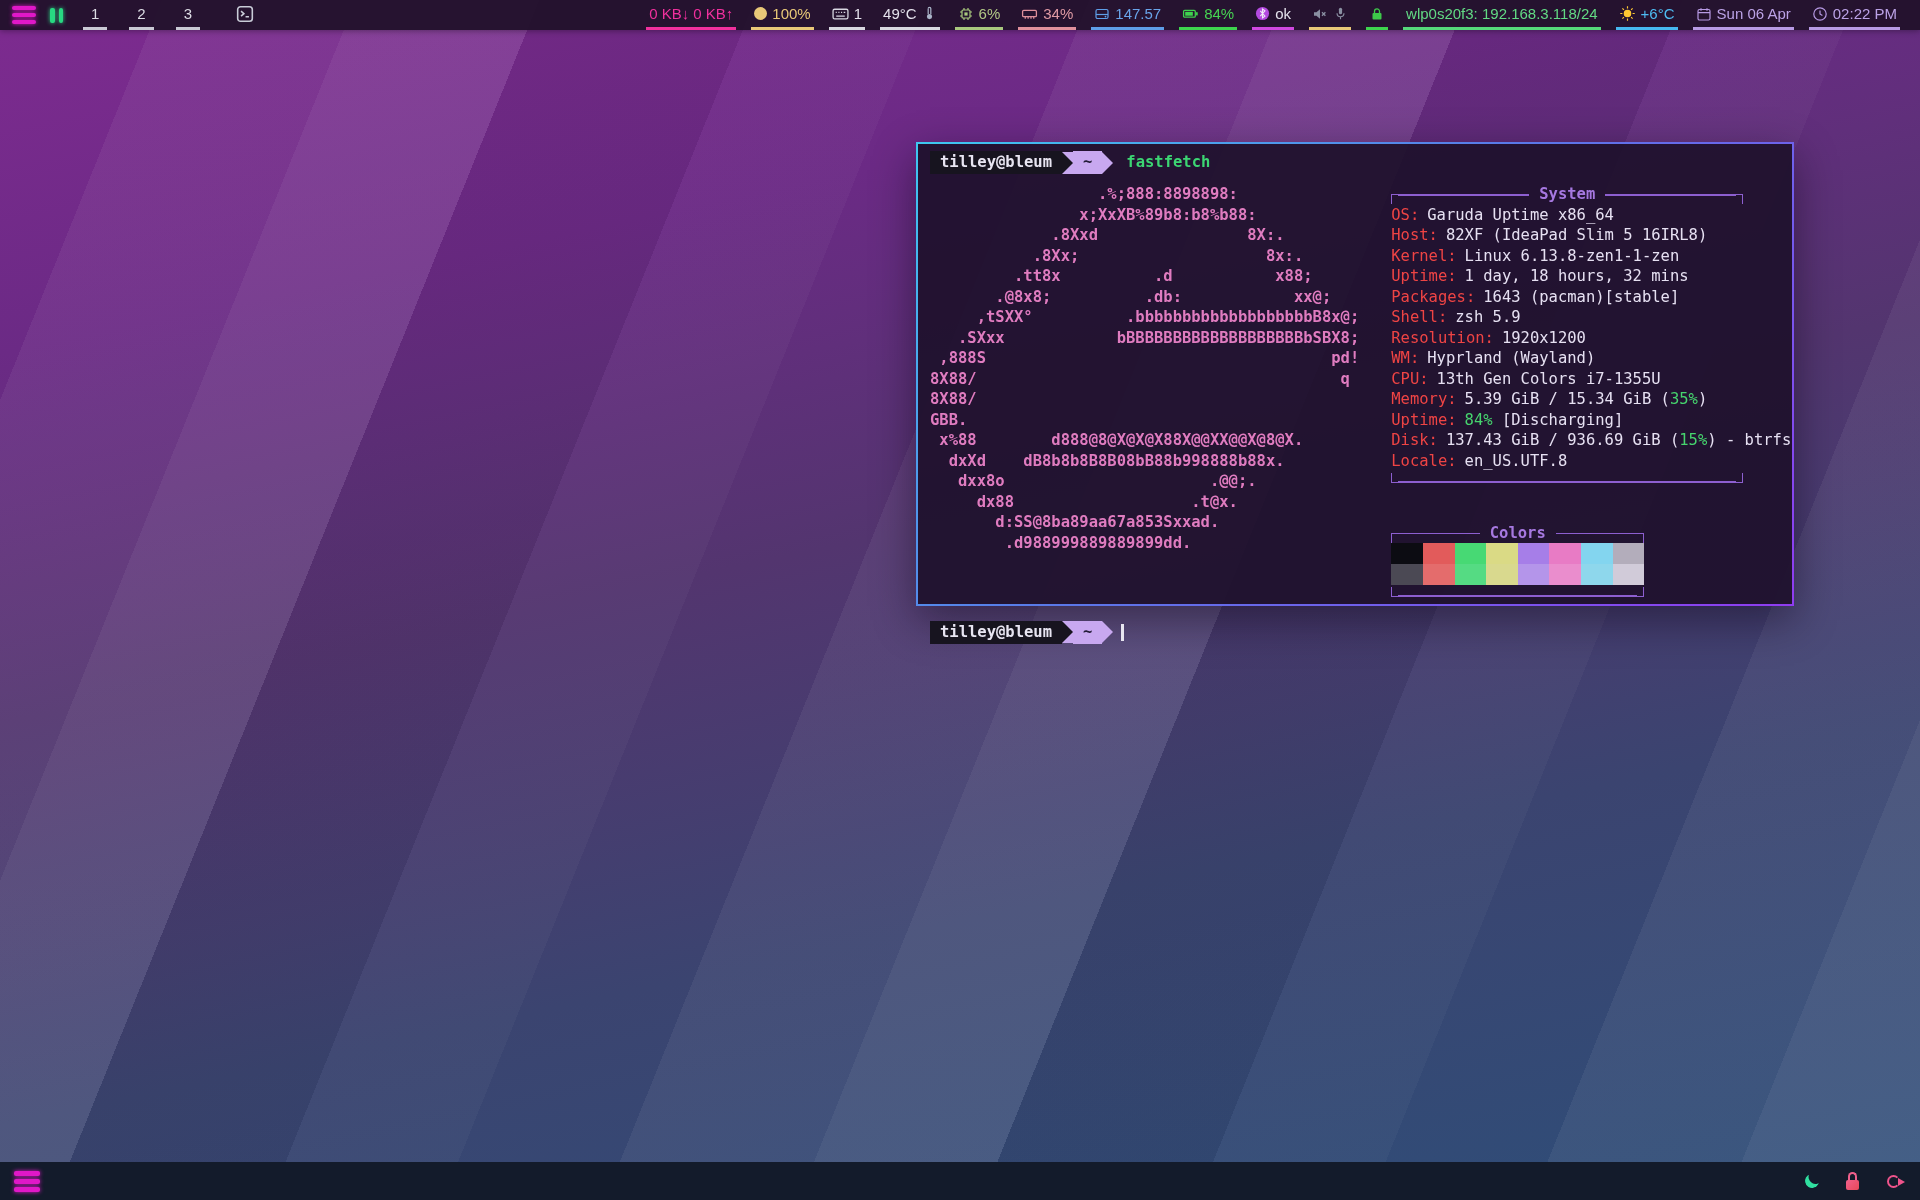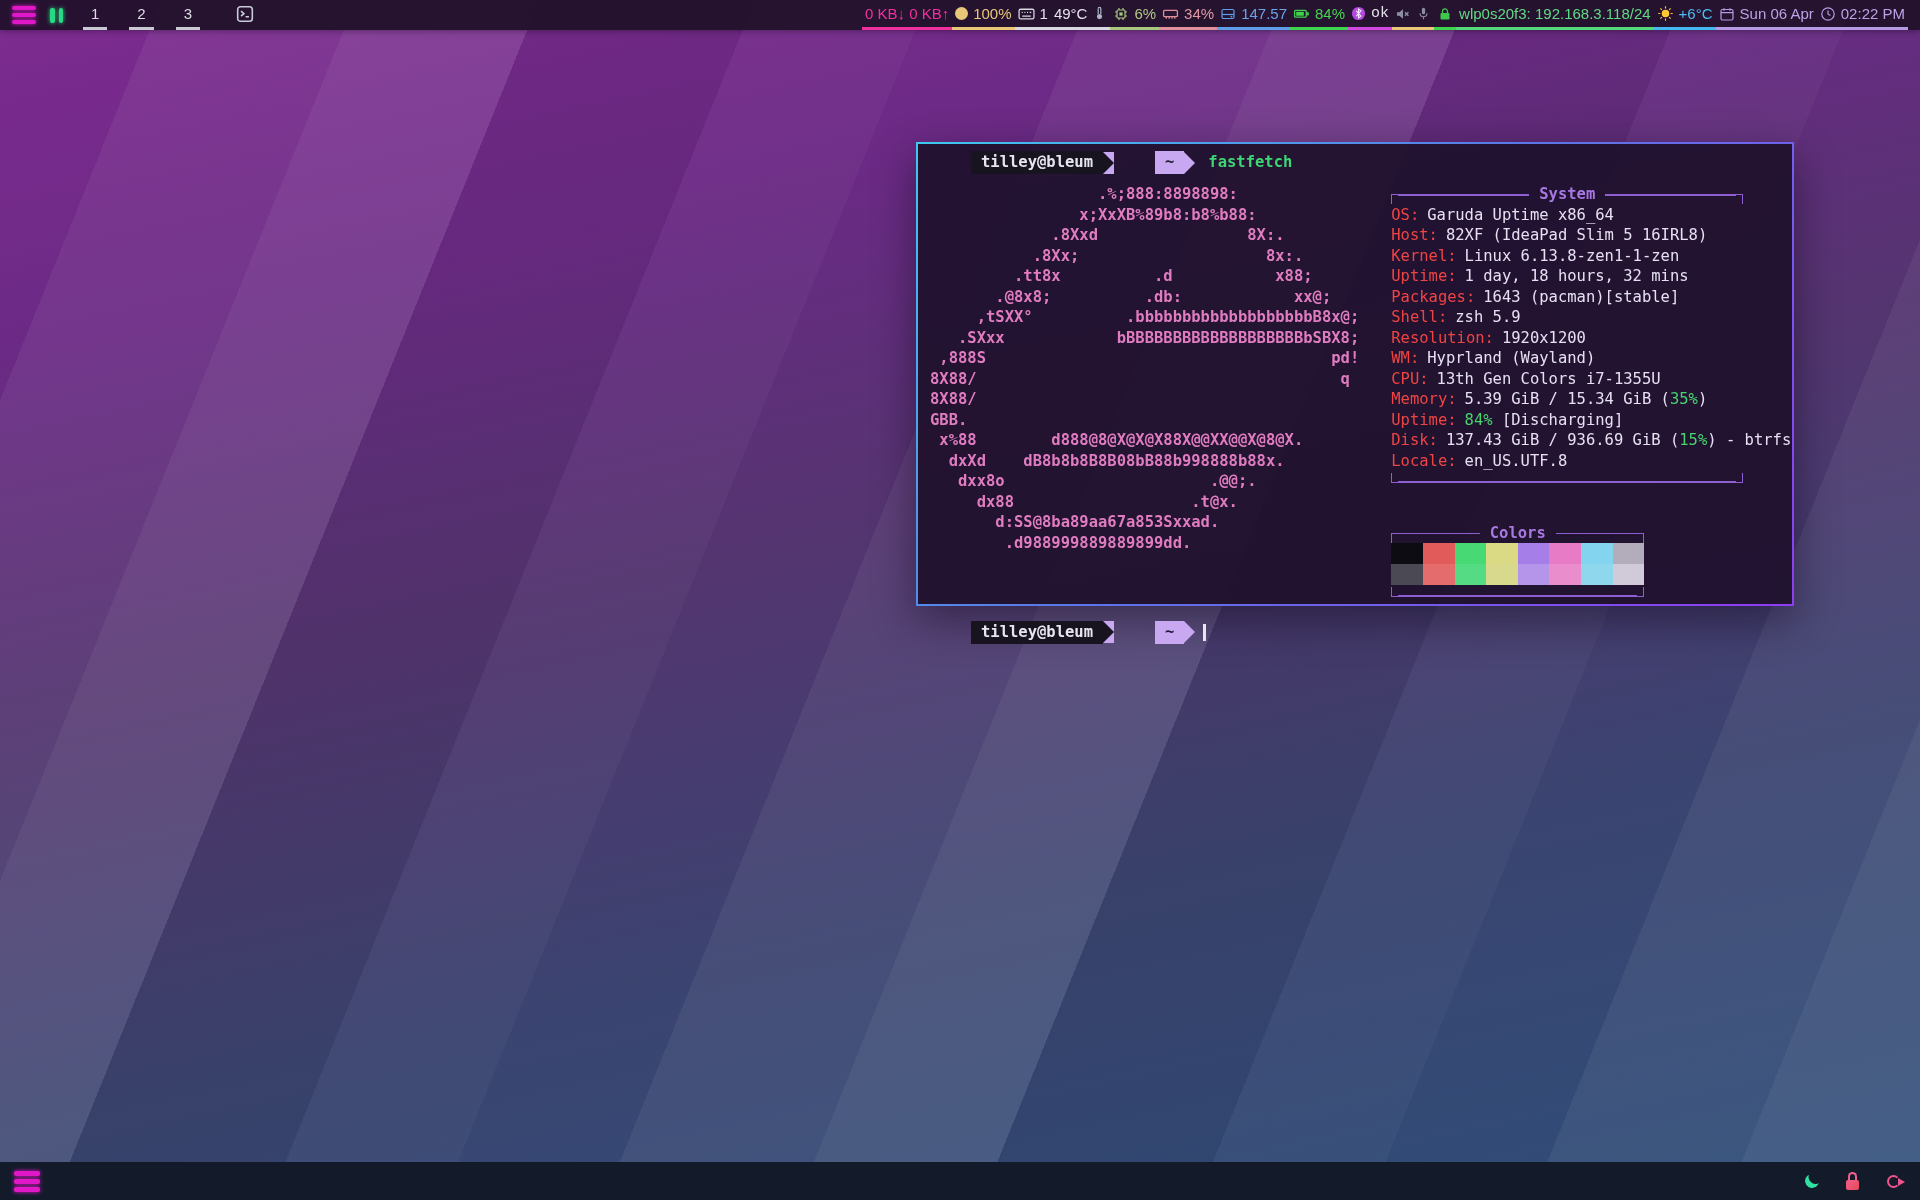--- a/index.html
+++ b/index.html
@@ -16,55 +16,55 @@
         rgba(0,0,0,0.05) 500px,        rgba(0,0,0,0.05) 700px,
         rgba(255,255,255,0.03) 700px,  rgba(255,255,255,0.03) 860px),
       linear-gradient(168deg, #7e2b90 0%, #6b2a85 22%, #53356f 45%, #3b4470 70%, #2e4e79 100%);
   }
 
   
   .topbar { position:absolute; left:0; top:0; width:1920px; height:30px;
     background:rgba(34,18,44,0.96); display:flex; align-items:stretch;
     font-size:15px; color:#d8d4e2; z-index:10; box-shadow:0 1px 6px rgba(0,0,0,.35); }
   .tb-left { display:flex; align-items:stretch; gap:10px; padding-left:12px; }
-  .tb-right { margin-left:auto; display:flex; align-items:stretch; padding-right:12px; }
+  .tb-right { margin-left:auto; display:flex; align-items:stretch; gap:15px; padding-right:20px; }
   .mod { display:flex; align-items:center; gap:5px; padding:0 3px; border-bottom:3px solid transparent; }
   .mod svg { display:block; }
 
   .hamburger { width:24px; display:flex; flex-direction:column; justify-content:center; gap:3px; cursor:pointer; }
   .hamburger i { display:block; height:4px; border-radius:2px; background:#e018c8; box-shadow:0 0 4px #e018c8; }
   .pausebtn { display:flex; align-items:center; gap:4px; cursor:pointer; padding:0 4px; }
   .pausebtn i { width:4.5px; height:15px; border-radius:2px; background:#28d882; box-shadow:0 0 4px #28d882; }
   .ws { display:flex; align-items:center; padding:0 8px; color:#dcdce4; border-bottom:3px solid #c9c9d4; cursor:pointer; margin:0 6px; }
   .winbtn { display:flex; align-items:center; padding:0 6px; cursor:pointer; margin-left:14px; }
 
   .u-pink   { border-bottom-color:#f0309d; } .c-pinktxt { color:#f0309d; }
   .u-yellow { border-bottom-color:#e8c878; } .c-yellowtxt { color:#e8c878; }
   .u-white  { border-bottom-color:#d8d8e0; } .c-whitetxt { color:#e4e2ec; }
   .u-lgreen { border-bottom-color:#a9c87e; } .c-lgreentxt { color:#b2c886; }
   .u-salmon { border-bottom-color:#e0909c; } .c-salmontxt { color:#e09aa4; }
   .u-blue   { border-bottom-color:#5e9ee8; } .c-bluetxt { color:#69a4ea; }
   .u-green  { border-bottom-color:#3ed44e; } .c-greentxt { color:#46d452; }
-  .u-magenta{ border-bottom-color:#d048e0;font-family:Liberation Mono, monospace; }
+  .u-magenta{ border-bottom-color:#d048e0; }
   .u-netgreen{ border-bottom-color:#55d87a; } .c-netgreentxt { color:#62da84; }
   .u-cyan   { border-bottom-color:#46b8f0; } .c-cyantxt { color:#4ebcf2; }
   .u-lav    { border-bottom-color:#b79ae4; } .c-lavtxt { color:#bBA2e6; }
   .bright-dot { width:13px; height:13px; border-radius:50%; background:#e8c878; display:inline-block; }
 
   
   .terminal { position:absolute; left:916px; top:142px; width:878px; height:464px;
     background:rgba(31,17,45,0.94);
     border:2px solid transparent;
     border-image:linear-gradient(135deg,#3ec8f0 0%, #5a78e8 45%, #8f3cf0 100%) 1;
     box-shadow:0 14px 40px rgba(10,5,20,.45);
     font-family:"DejaVu Sans Mono", monospace; font-size:15.5px; line-height:20.5px;
     color:#e6e0f2; z-index:5; }
   .term-content { padding:7px 12px; height:100%; }
   .prompt-line { display:flex; align-items:center; height:23px; }
-  .pl-seg { display:flex; align-items:center; height:23px; padding:0 10px; font-weight:bold;margin-left:41px; }
+  .pl-seg { display:flex; align-items:center; height:23px; padding:0 10px; font-weight:bold; }
   .pl-dark { background:#17141f; color:#e8e5f2; }
   .pl-purple { background:#c8a8f0; color:#241c38; }
   .pl-arr { width:0; height:0; border-top:11.5px solid transparent; border-bottom:11.5px solid transparent; }
   .pl-arr-dark { border-left:11px solid #17141f; }
   .pl-arr-purple { border-left:11px solid #c8a8f0; }
   .arr-on-purple { background:#c8a8f0; display:inline-flex; }
   .cmd { margin-left:13px; color:#3cd673; font-weight:bold; }
   .cursor-beam { width:2.5px; height:17px; background:#e8e6f0; margin-left:8px; }
 
   .ff-output { display:flex; margin-top:10px; }

